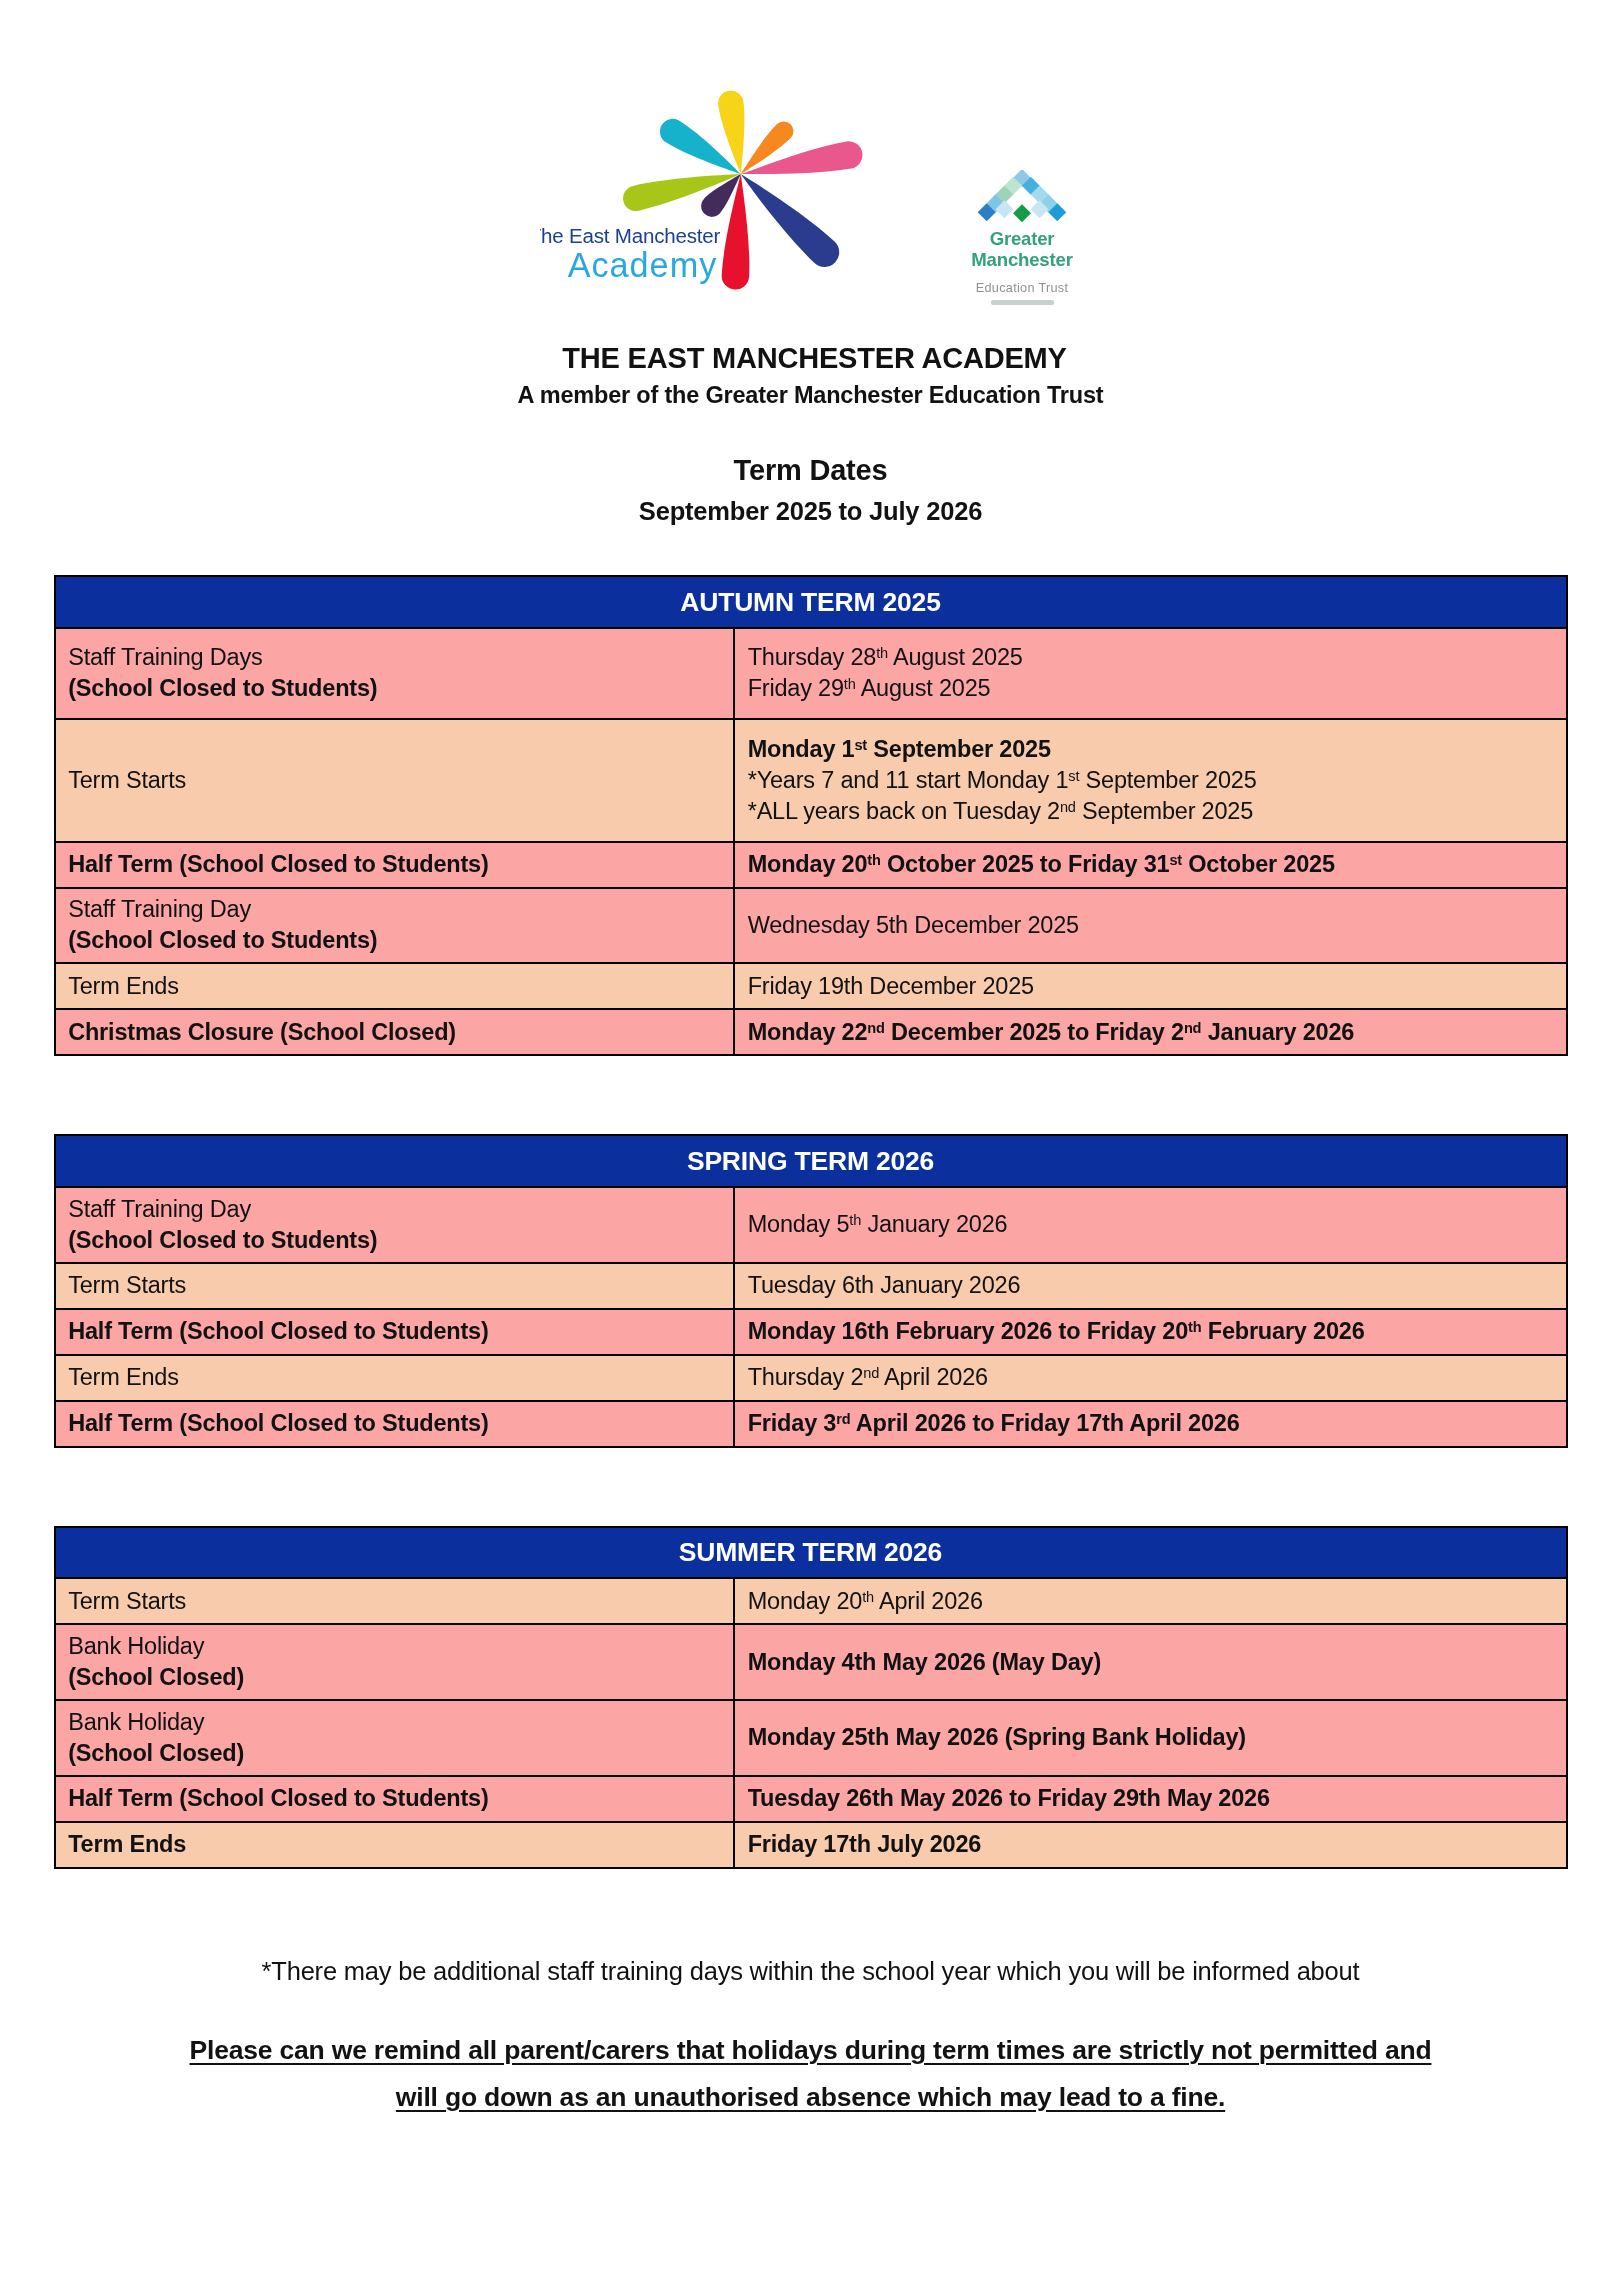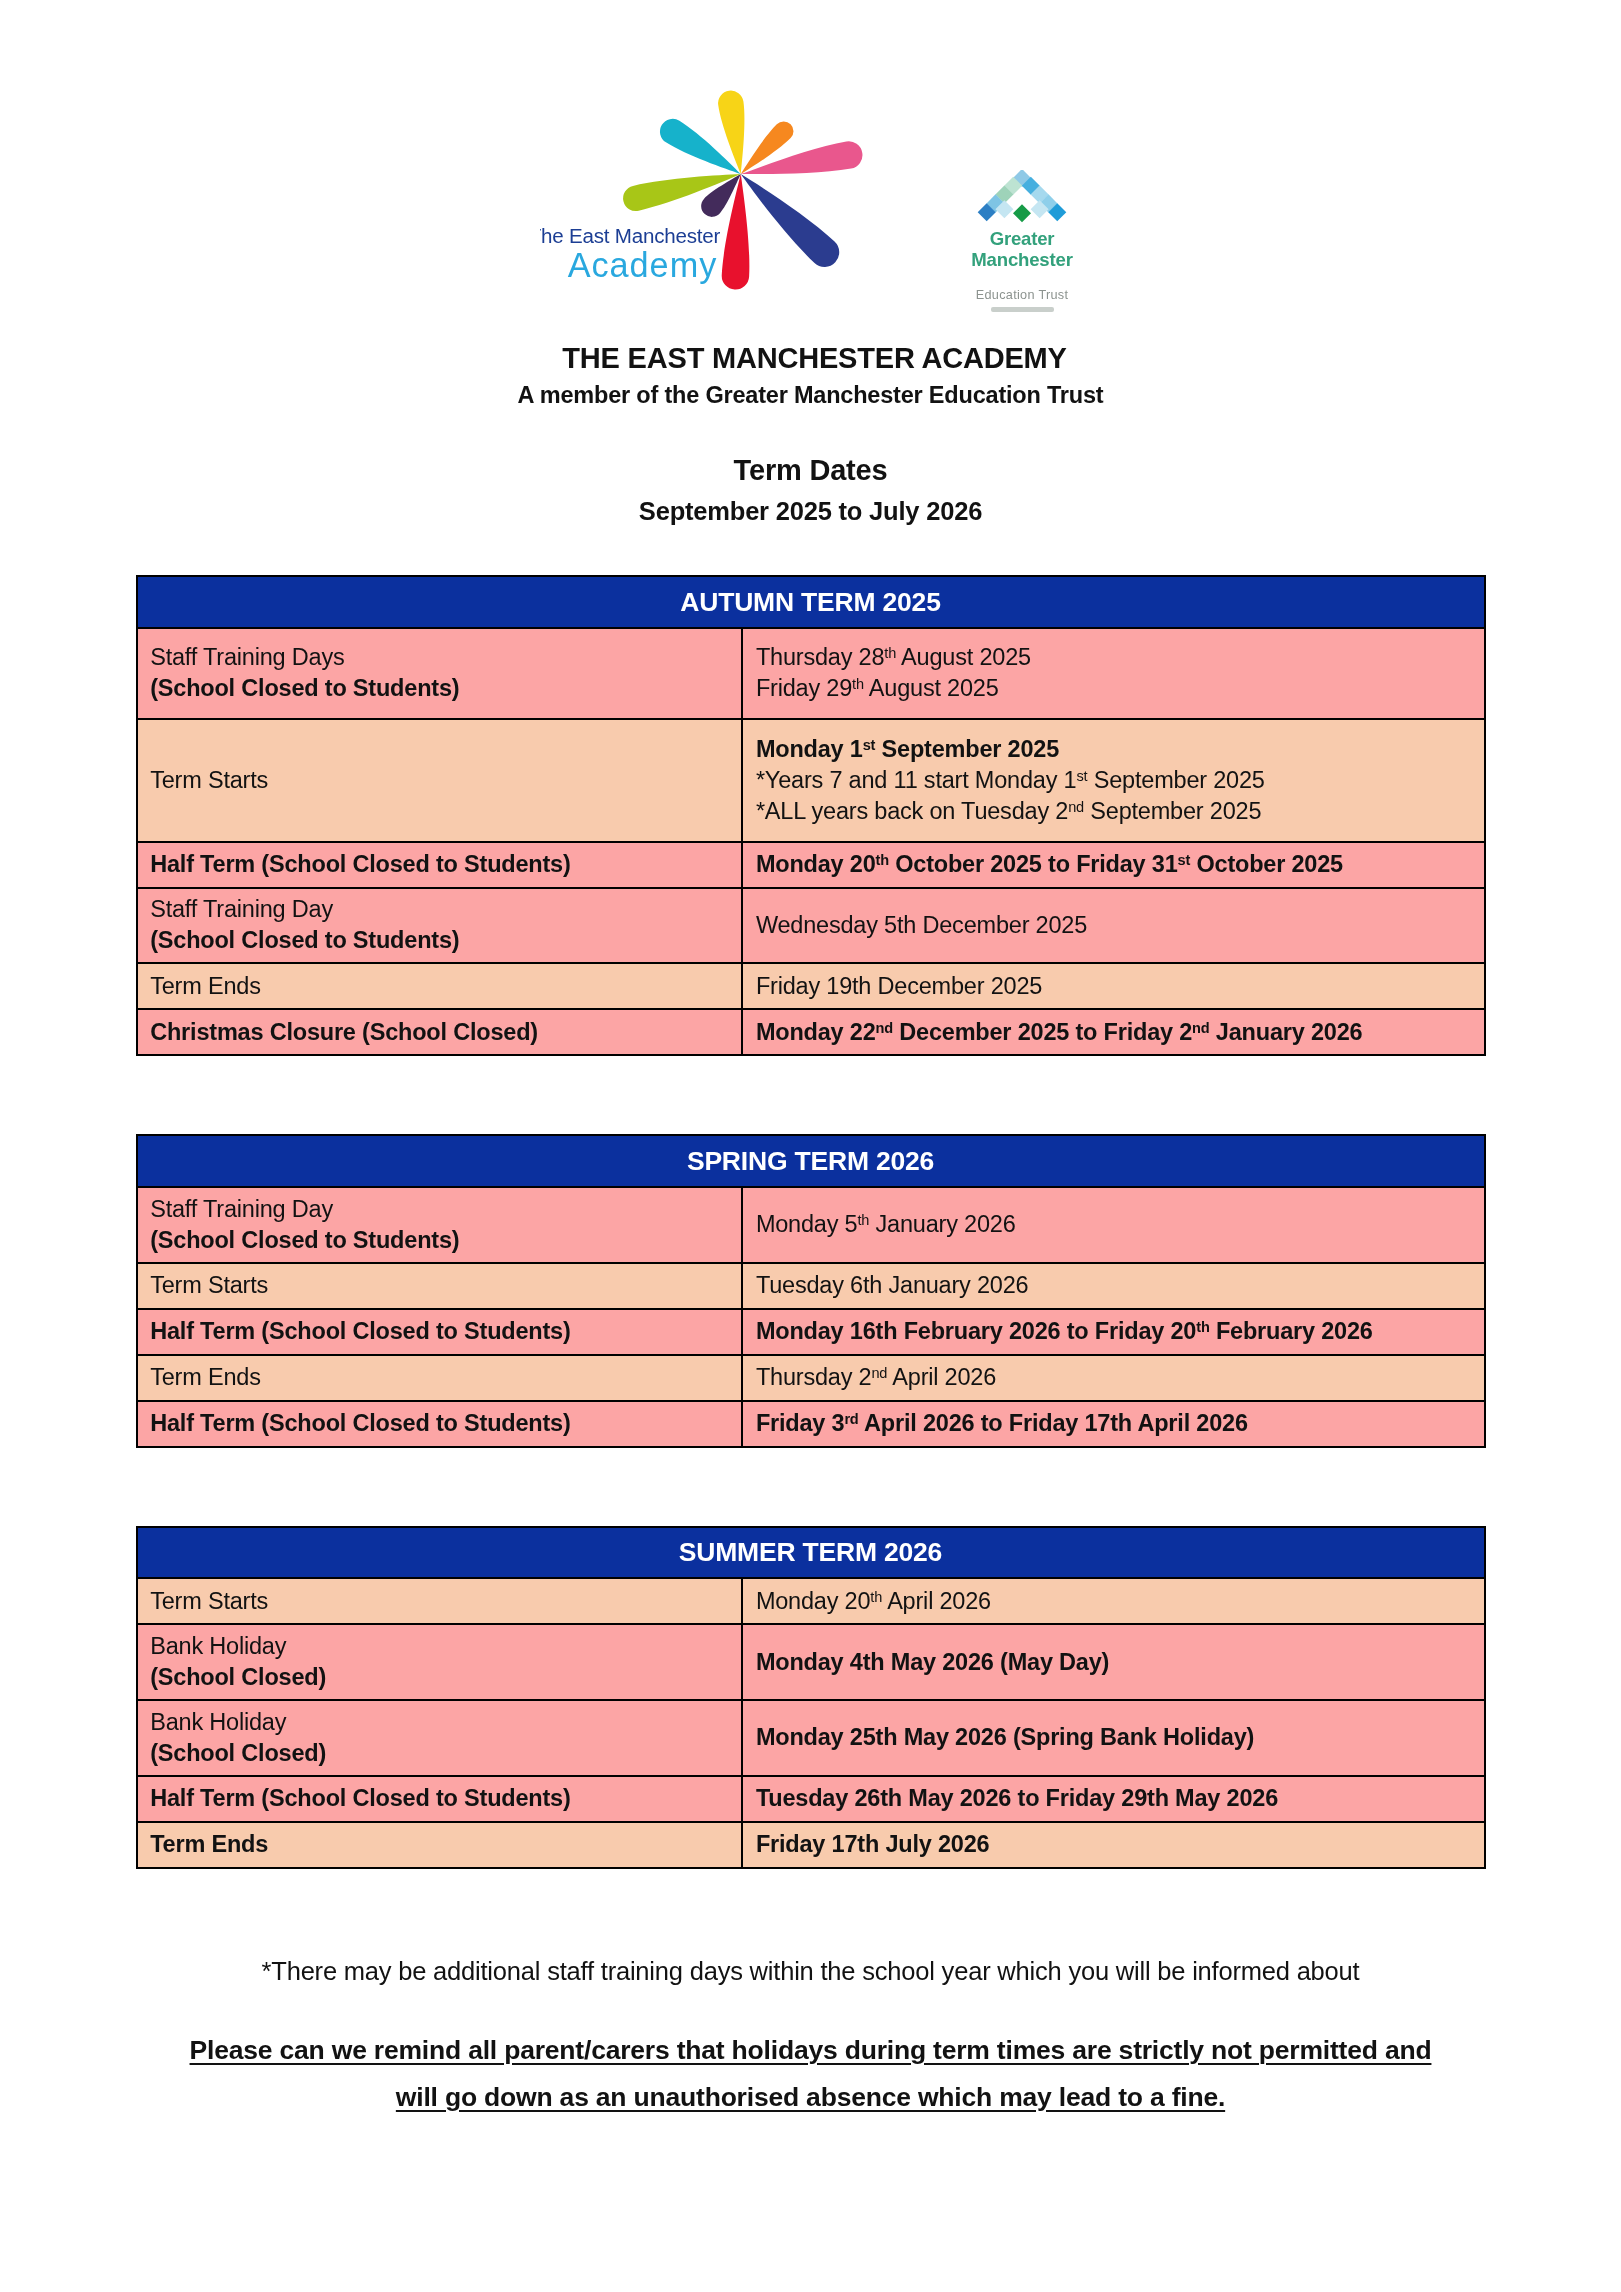--- a/index.html
+++ b/index.html
@@ -6,31 +6,31 @@
   html,body { background:#ffffff; }
   body { font-family:"Liberation Sans", sans-serif; color:#121212; letter-spacing:-0.2px; }
   .page {
     position:relative; width:1621px; height:2293px; margin:0 auto; background:#fff; overflow:hidden;
   }
 
   
   .logo-row { display:flex; justify-content:center; align-items:flex-start; gap:90px; padding-top:86px; height:320px; }
   .gmet { margin-top:84px; width:118px; text-align:center; }
   .gmet-line1, .gmet-line2 { font-size:18.6px; font-weight:bold; color:#33A17C; line-height:20.6px; }
-  .gmet-line3 { font-size:12.7px; color:#8C938F; margin-top:18px; letter-spacing:0.3px; }
+  .gmet-line3 { font-size:12.7px; color:#8C938F; margin-top:11px; letter-spacing:0.3px; }
   .gmet-strip { width:63px; height:4.9px; background:#C9CFCB; margin:4.9px auto 0; border-radius:2px; }
 
   
   .main-title   { text-align:center; font-weight:bold; font-size:29px; margin-top:21.6px;padding-left:8px; }
   .sub-title    { text-align:center; font-weight:bold; font-size:23.5px; margin-top:7.8px; }
   .doc-title    { text-align:center; font-weight:bold; font-size:29px; margin-top:45px; }
   .doc-subtitle { text-align:center; font-weight:bold; font-size:25.5px; margin-top:9.8px; }
 
   
-  .term-table { width:1350px; margin:78px auto 0; border:2px solid #000; }
+  .term-table { width:1514px; margin:78px auto 0; border:2px solid #000; }
   .term-table.first { margin-top:49px; }
   .t-head {
     background:var(--header-blue,#0B309E); color:#fff; font-weight:bold;
     text-align:center; font-size:26.5px; padding:9.8px 0 8.8px;
   }
   .t-row { display:flex; border-top:2px solid #000; min-height:46px; background:#fca5a5; }
   .t-row.peach { background:var(--row-peach,#F8CBAD); }
   .t-cell { padding:5.9px 12.7px; display:flex; flex-direction:column; justify-content:center;
             font-size:23.5px; line-height:31px; }
   .t-row.tall .t-cell { padding-top:13.7px; padding-bottom:13.7px; }

